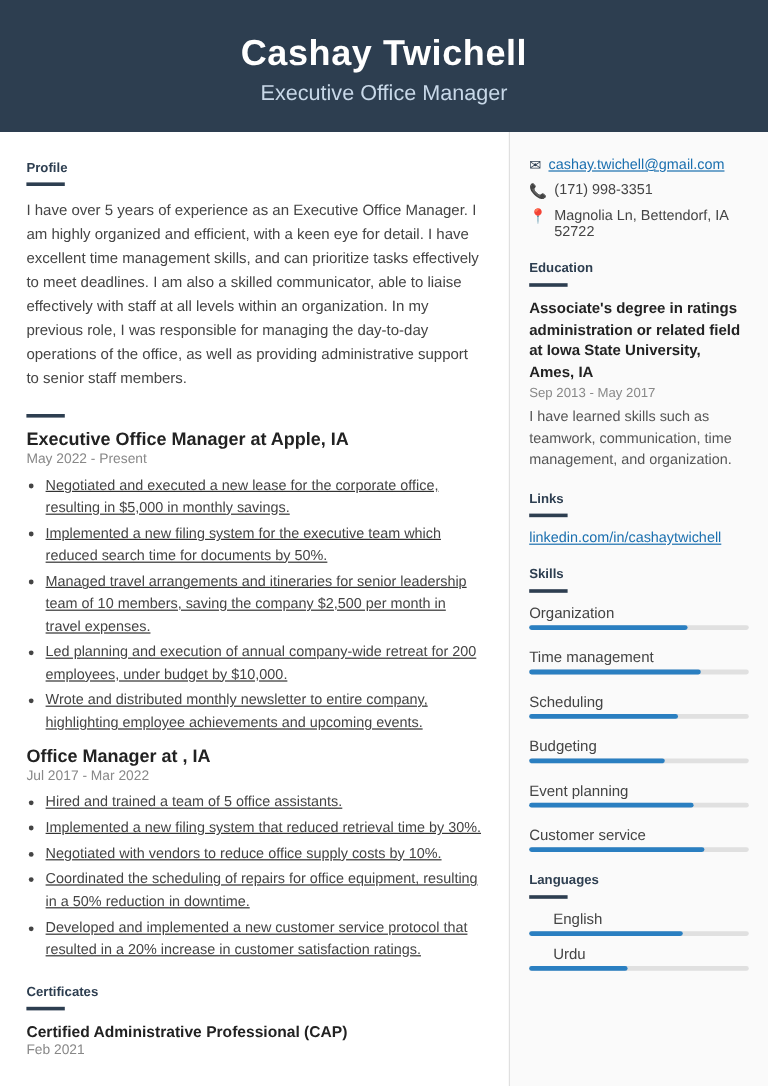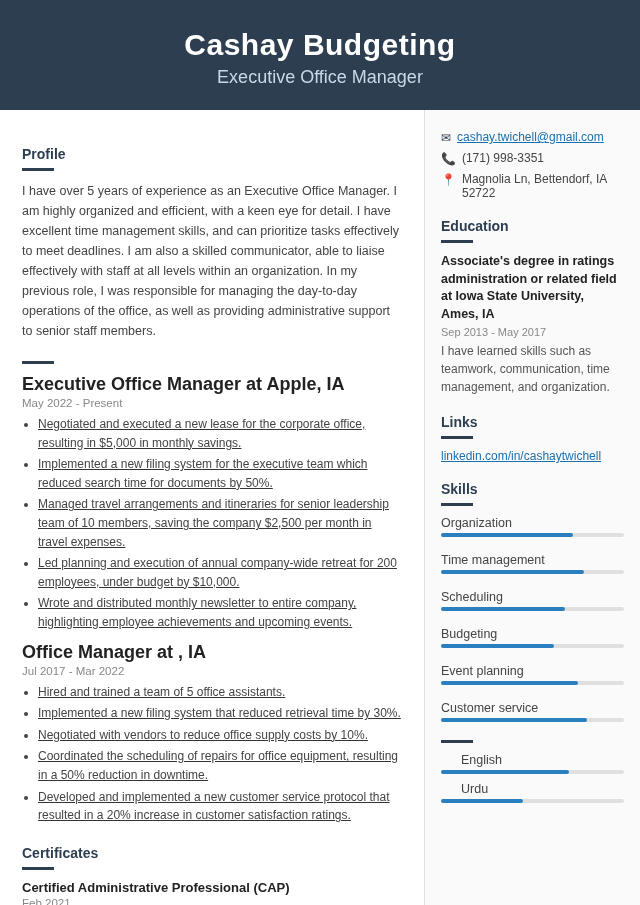--- a/index.html
+++ b/index.html
@@ -41,42 +41,42 @@
       flex: 1;
       padding: 20px 22px;
       border-right: 1px solid #e0e0e0;
     }
     .right {
       width: 215px;
       padding: 20px 16px;
       background: #fafafa;
     }
     .section-title {
-      font-size: 14px;
+      font-size: 11px;
       font-weight: bold;
       color: #2d3e50;
       margin-bottom: 6px;
-      margin-top: 16px;
+      margin-top: 4px;
     }
     .section-divider {
       width: 32px;
       height: 3px;
       background: #2d3e50;
       margin-bottom: 10px;
     }
     .section {
       margin-bottom: 20px;
     }
     .profile-text {
       font-size: 12.5px;
       line-height: 1.6;
       color: #444;
     }
     .emp-title {
-      font-size: 18px;
+      font-size: 15px;
       font-weight: bold;
       color: #222;
       margin-bottom: 2px;
     }
     .emp-date {
       font-size: 11.5px;
       color: #888;
       margin-bottom: 6px;
     }
     .emp-bullets {
@@ -182,21 +182,21 @@
     .right-section {
       margin-bottom: 18px;
     }
   </style>
 </head>
 <body>
 
 <div class="page">
 
   <div class="header">
-    <h1>Cashay Budgeting</h1>
+    <h1>Cashay Twichell</h1>
     <div class="subtitle">Executive Office Manager</div>
   </div>
 
   <div class="body">
 
     <div class="left">
 
       <div class="section">
         <h2 class="section-title">Profile</h2>
         <div class="section-divider"></div>
@@ -311,20 +311,21 @@
             <div class="skill-item">
       <div class="skill-name">Customer service</div>
       <div class="skill-bar-bg">
         <div class="skill-bar-fill" style="width:80%"></div>
       </div>
     </div>
           </div>
       </div>
 
       <div class="right-section">
+        <h2 class="section-title">Languages</h2>
         <div class="section-divider"></div>
         <div id="languages-container">
             <div class="lang-item">
       <div class="lang-name">English</div>
       <div class="lang-bar-bg">
         <div class="lang-bar-fill" style="width:70%"></div>
       </div>
     </div>
             <div class="lang-item">
       <div class="lang-name">Urdu</div>

